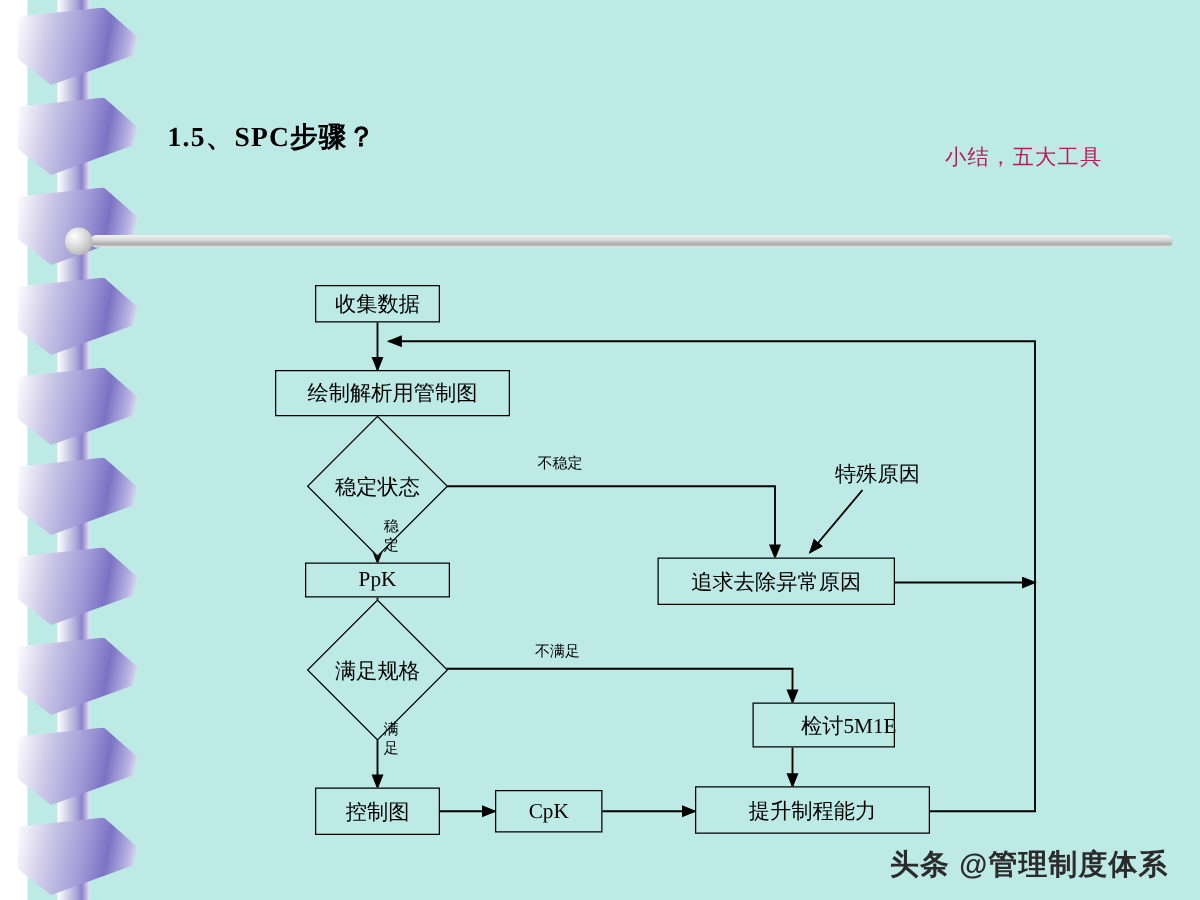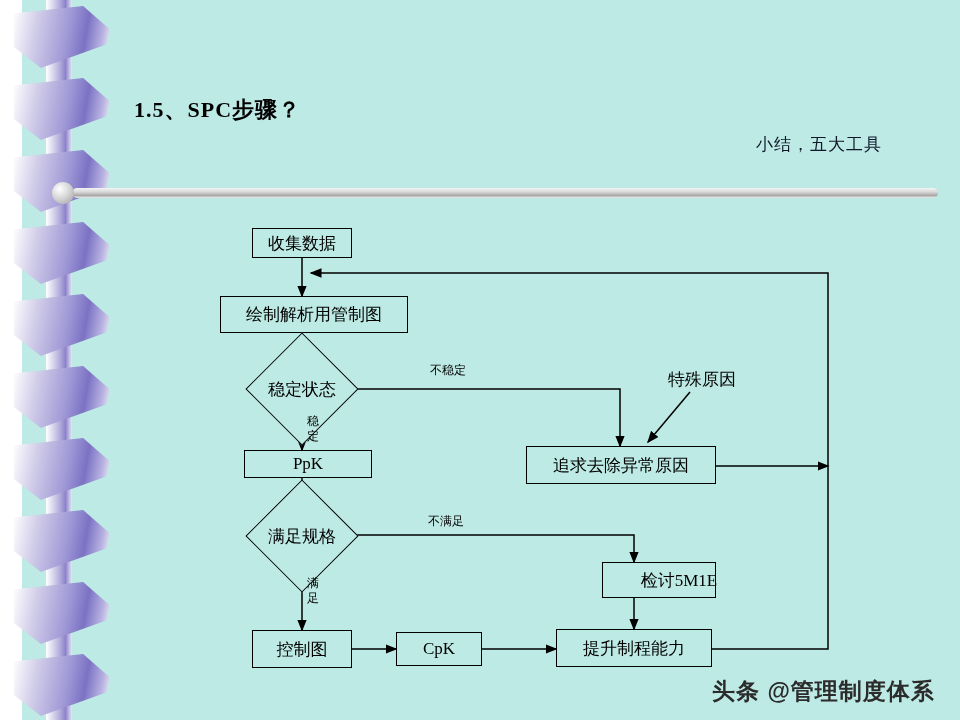--- a/index.html
+++ b/index.html
@@ -43,21 +43,21 @@
   
   .title{
     position:absolute;left:134px;top:95px;
     font-family:"Liberation Serif","DejaVu Serif",serif;
     font-weight:bold;font-size:22px;color:#000;
     letter-spacing:1px;
   }
   .subtitle{
     position:absolute;left:756px;top:114px;
     font-family:"Liberation Serif","DejaVu Serif",serif;
-    font-size:17px;color:#0f172a;letter-spacing:1px;margin-top:19px;
+    font-size:17px;color:#be185d;letter-spacing:1px;
   }
   .watermark{
     position:absolute;left:712px;top:676px;
     font-size:23px;color:#2b2b2b;font-weight:bold;
     letter-spacing:1px;
   }
   
   .flow{position:absolute;left:0;top:0;width:960px;height:720px;}
   .node{
     position:absolute;
@@ -167,21 +167,21 @@
 
   <div class="node" style="left:220px;top:296px;width:188px;height:37px;">
     <span>绘制解析用管制图</span>
   </div>
 
   <div class="diamond-wrap" style="left:262px;top:349px;width:80px;height:80px;">
     <div class="diamond"></div>
     <div class="diamond-label" style="left:-28px;width:136px;">稳定状态</div>
   </div>
 
-  <div class="node" style="left:244px;top:450px;width:128px;height:28px;">
+  <div class="node" style="left:244px;top:450px;width:116px;height:28px;">
     <span>PpK</span>
   </div>
 
   <div class="diamond-wrap" style="left:262px;top:496px;width:80px;height:80px;">
     <div class="diamond"></div>
     <div class="diamond-label" style="left:-28px;width:136px;">满足规格</div>
   </div>
 
   <div class="node" style="left:526px;top:446px;width:190px;height:38px;">
     <span>追求去除异常原因</span>
@@ -192,21 +192,21 @@
   </div>
 
   <div class="node" style="left:252px;top:630px;width:100px;height:38px;">
     <span>控制图</span>
   </div>
 
   <div class="node" style="left:396px;top:632px;width:86px;height:34px;">
     <span>CpK</span>
   </div>
 
-  <div class="node" style="left:556px;top:629px;width:156px;height:38px;">
+  <div class="node" style="left:556px;top:629px;width:188px;height:38px;">
     <span>提升制程能力</span>
   </div>
 
   <div class="edge-label" style="left:430px;top:362px;">不稳定</div>
   <div class="edge-label vert" style="left:266px;top:414px;">稳定</div>
   <div class="edge-label" style="left:428px;top:513px;">不满足</div>
   <div class="edge-label vert" style="left:266px;top:576px;">满足</div>
 
   <div class="note" style="left:668px;top:368px;">特殊原因</div>
 </div>

